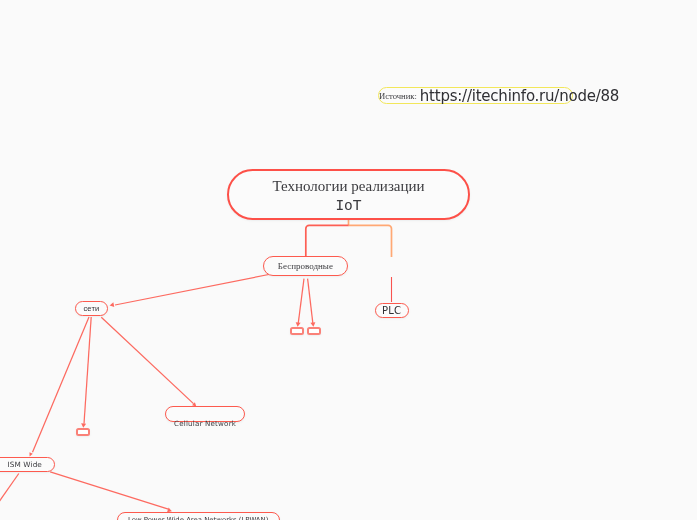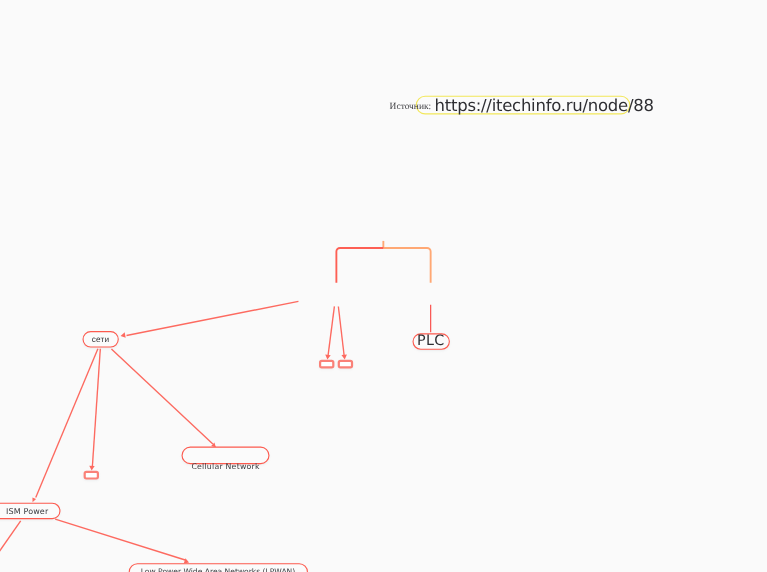--- a/index.html
+++ b/index.html
@@ -29,21 +29,21 @@
               border-color:#fd5a4e;border-radius:11px;}
   #n-wireless span{font-family:"Liberation Serif",serif;font-size:9px;color:#3b3b3f;}
 
   #n-wired{left:354.5px;top:256.5px;width:74.2px;height:19.7px;border-width:1.6px;
            border-color:#ffa874;border-radius:10px;}
   #n-wired span{font-family:"Liberation Serif",serif;font-size:9px;color:#3b3b3f;}
 
   
   #n-plc{left:374.5px;top:302.5px;width:34.3px;height:15.6px;border-width:1.9px;
          border-color:#fd5a4e;border-radius:8px;}
-  #n-plc span{font-family:"DejaVu Sans",sans-serif;font-size:13px;color:#2f2f33;letter-spacing:0.3px;}
+  #n-plc span{font-family:"DejaVu Sans",sans-serif;font-size:10px;color:#2f2f33;letter-spacing:0.3px;}
 
   #n-seti{left:74.6px;top:300.8px;width:33.7px;height:15.6px;border-width:1.9px;
           border-color:#fd5a4e;border-radius:8px;}
   #n-seti span{font-family:Liberation Sans, sans-serif;font-size:7.5px;color:#2f2f33;letter-spacing:0.2px;}
 
   
   #n-cellular{left:165px;top:406.2px;width:80.1px;height:15.9px;border-width:1.9px;
               border-color:#fd5a4e;border-radius:8px;}
   #n-cellular span{font-family:"DejaVu Sans",sans-serif;font-size:7.1px;color:#3b3b3f;letter-spacing:0.2px;margin-top:19px;}
 
@@ -58,21 +58,21 @@
 
   
   .blank{border-width:2.6px;border-color:#fa8178;border-radius:2.5px;background:#fff;}
   #n-b1{left:290.2px;top:326.6px;width:14.2px;height:8.4px;}
   #n-b2{left:307.2px;top:326.6px;width:14.2px;height:8.4px;}
   #n-b3{left:76.2px;top:427.8px;width:14.2px;height:8.4px;}
 
   
   #srcnote{position:absolute;left:378px;top:87px;width:195px;height:17px;
            box-sizing:border-box;border:1.8px solid #f2e75a;border-radius:9px;
-           background:#fbfbfb;display:flex;align-items:center;justify-content:center;gap:3px;
+           background:#fbfbfb;display:flex;align-items:center;justify-content:flex-start;gap:3px;
            padding-right:2.5px;}
   #srcnote .lbl{font-family:"Liberation Serif",serif;font-size:8.6px;color:#3b3b3f;}
   #srcnote .url{font-family:"DejaVu Sans",sans-serif;font-size:15px;color:#2f2f33;letter-spacing:-0.23px;}
 </style>
 </head>
 <body>
 
 <div id="stage">
 
   <svg class="edges" viewBox="0 0 697 520" xmlns="http://www.w3.org/2000/svg">
@@ -109,32 +109,39 @@
       <path d="M101.3,317.2 L193.5,403.6" stroke="#fd6a60" stroke-width="1.25" fill="none"></path>
       <path d="M196.30,406.50 L192.02,405.36 L194.90,402.30 Z" fill="#fd6a60"></path>
     </g>
     <g>
       <path d="M50.2,471.9 L168.3,509.1" stroke="#fd6a60" stroke-width="1.25" fill="none"></path>
       <path d="M171.90,511.30 L167.04,512.35 L168.58,507.60 Z" fill="#fd6a60"></path>
     </g>
     <path d="M18.8,473.5 L-14,520.5" stroke="#fd6a60" stroke-width="1.25" fill="none"></path>
   </svg>
 
+  <div class="node" id="n-root">
+    <div class="l1">Технологии реализации</div>
+    <div class="l2">IoT</div>
+  </div>
 
+  <div class="node" id="n-wireless">
+    <span>Беспроводные</span>
+  </div>
   <div class="node" id="n-plc">
     <span>PLC</span>
   </div>
   <div class="node" id="n-seti">
     <span>сети</span>
   </div>
   <div class="node" id="n-cellular">
     <span>Cellular Network</span>
   </div>
   <div class="node" id="n-ism">
-    <span>ISM Power</span>
+    <span>ISM Wide</span>
   </div>
   <div class="node" id="n-lpwan">
     <span>Low Power Wide Area Networks (LPWAN)</span>
   </div>
 
   <div class="node blank" id="n-b1">
     <span></span>
   </div>
   <div class="node blank" id="n-b2">
     <span></span>

